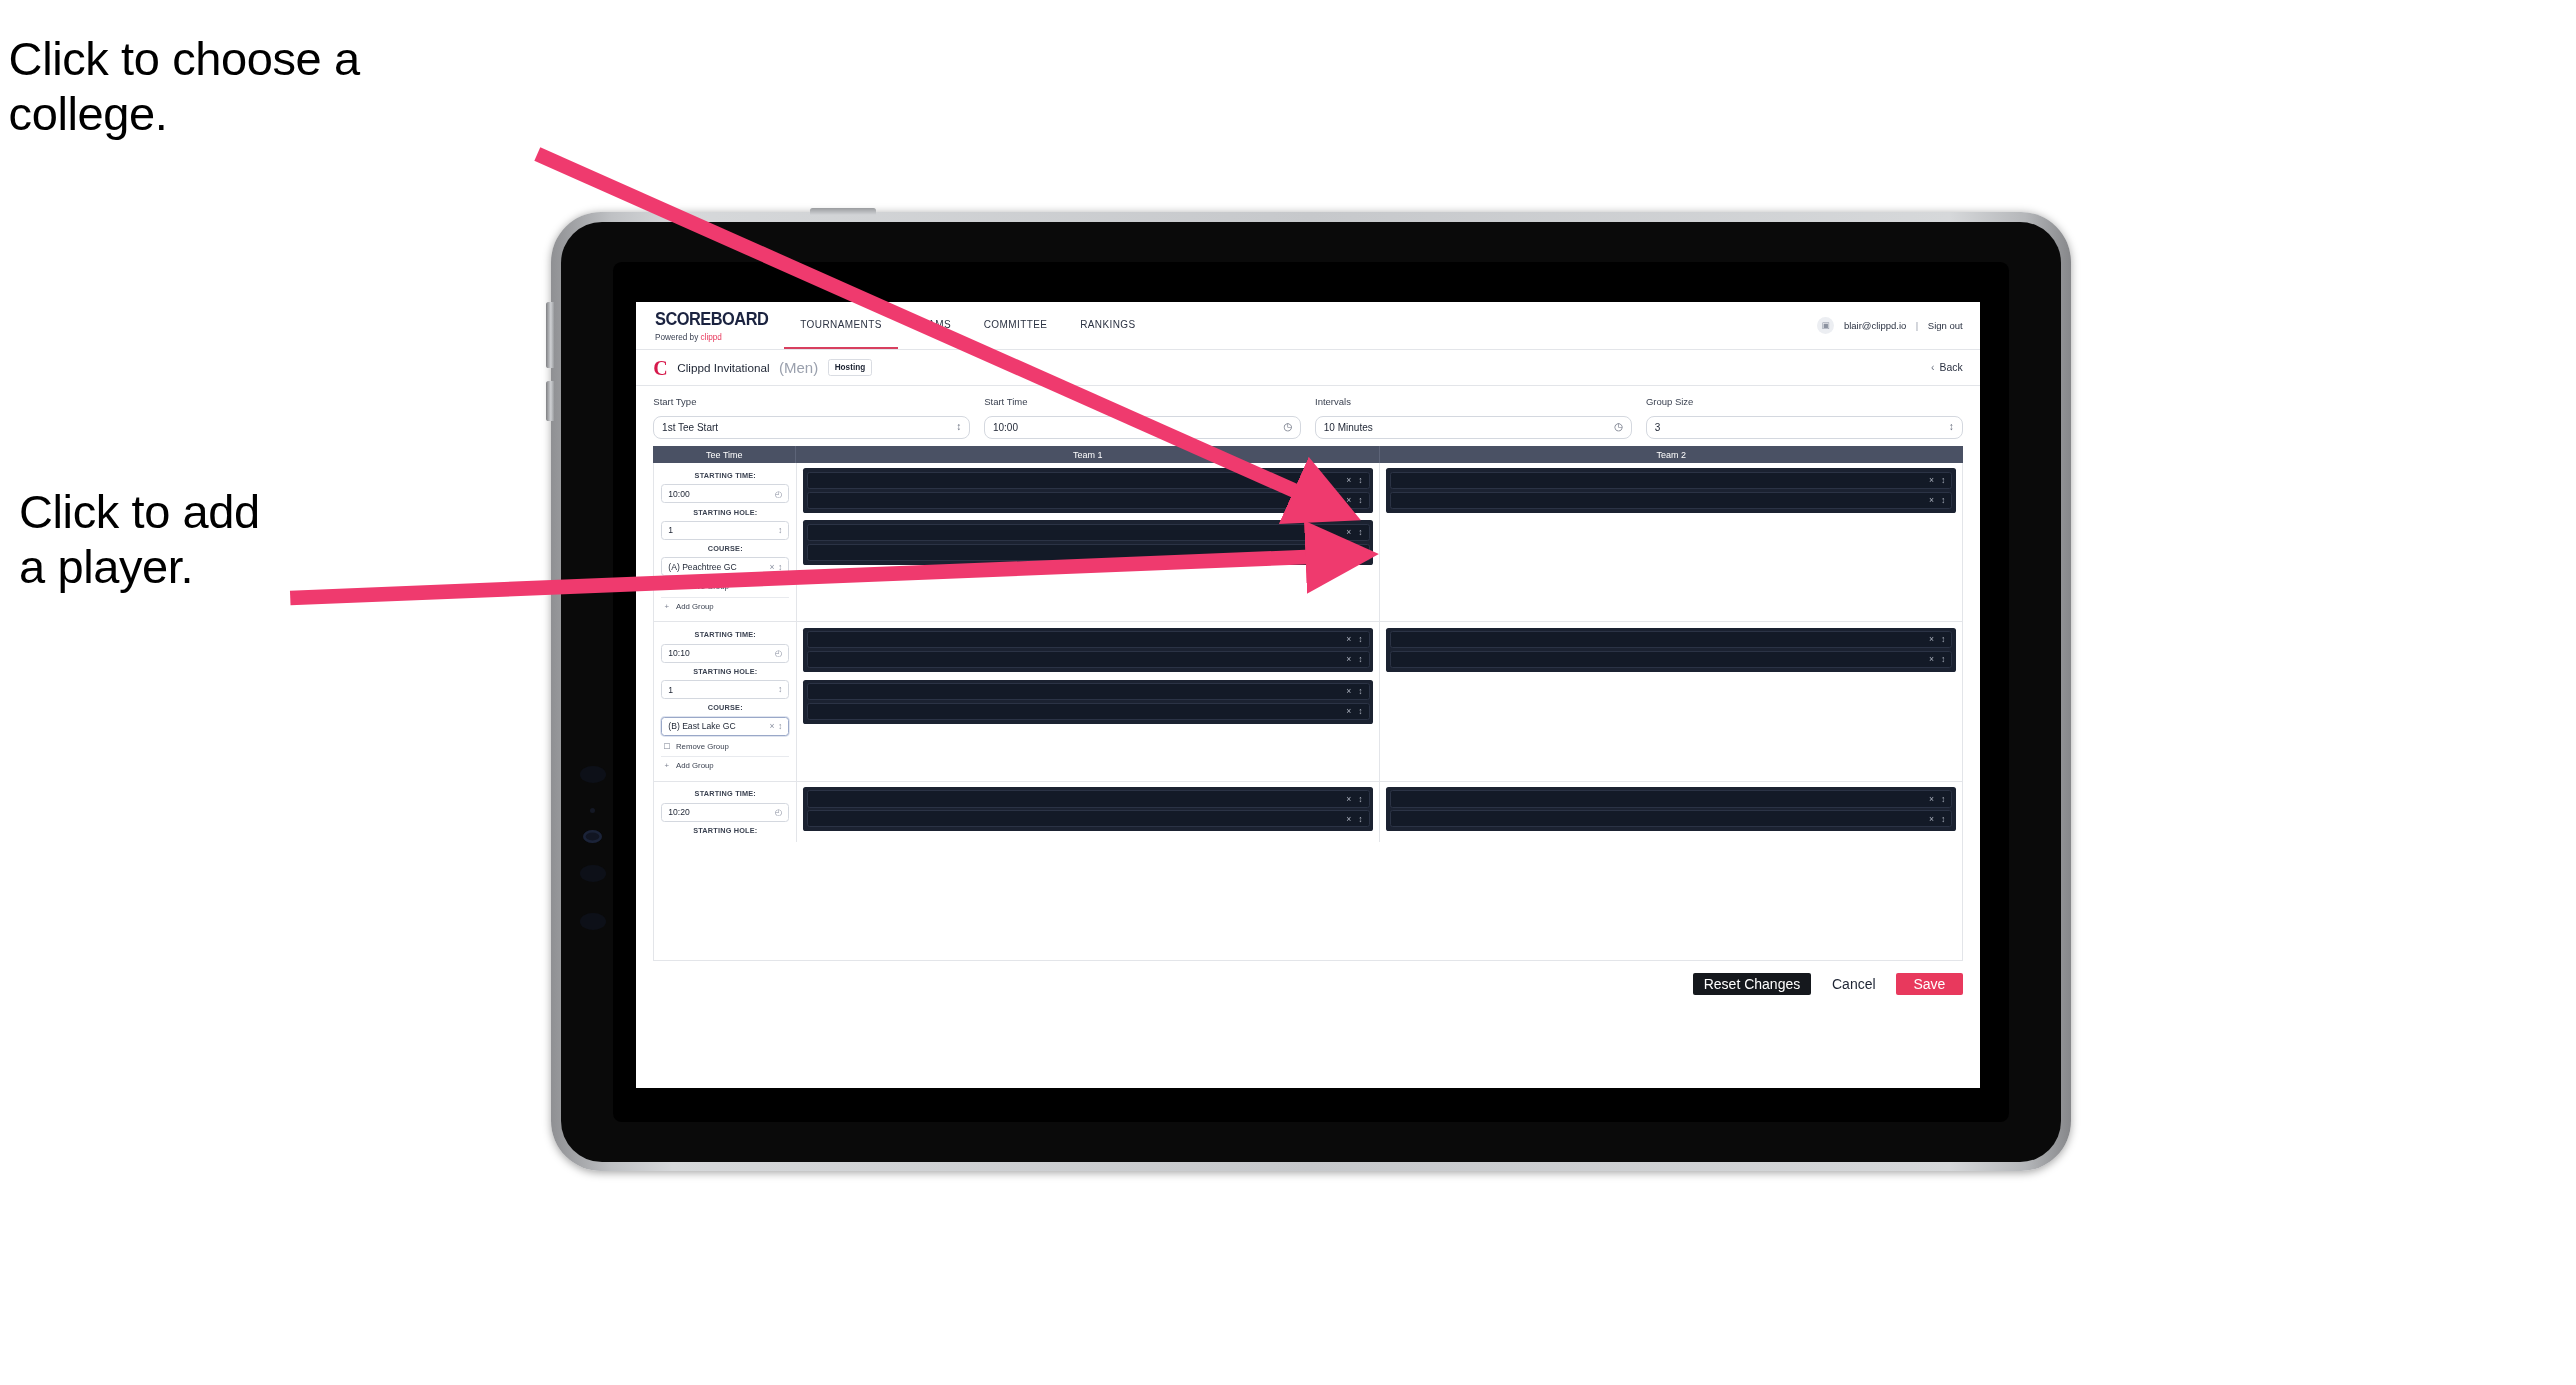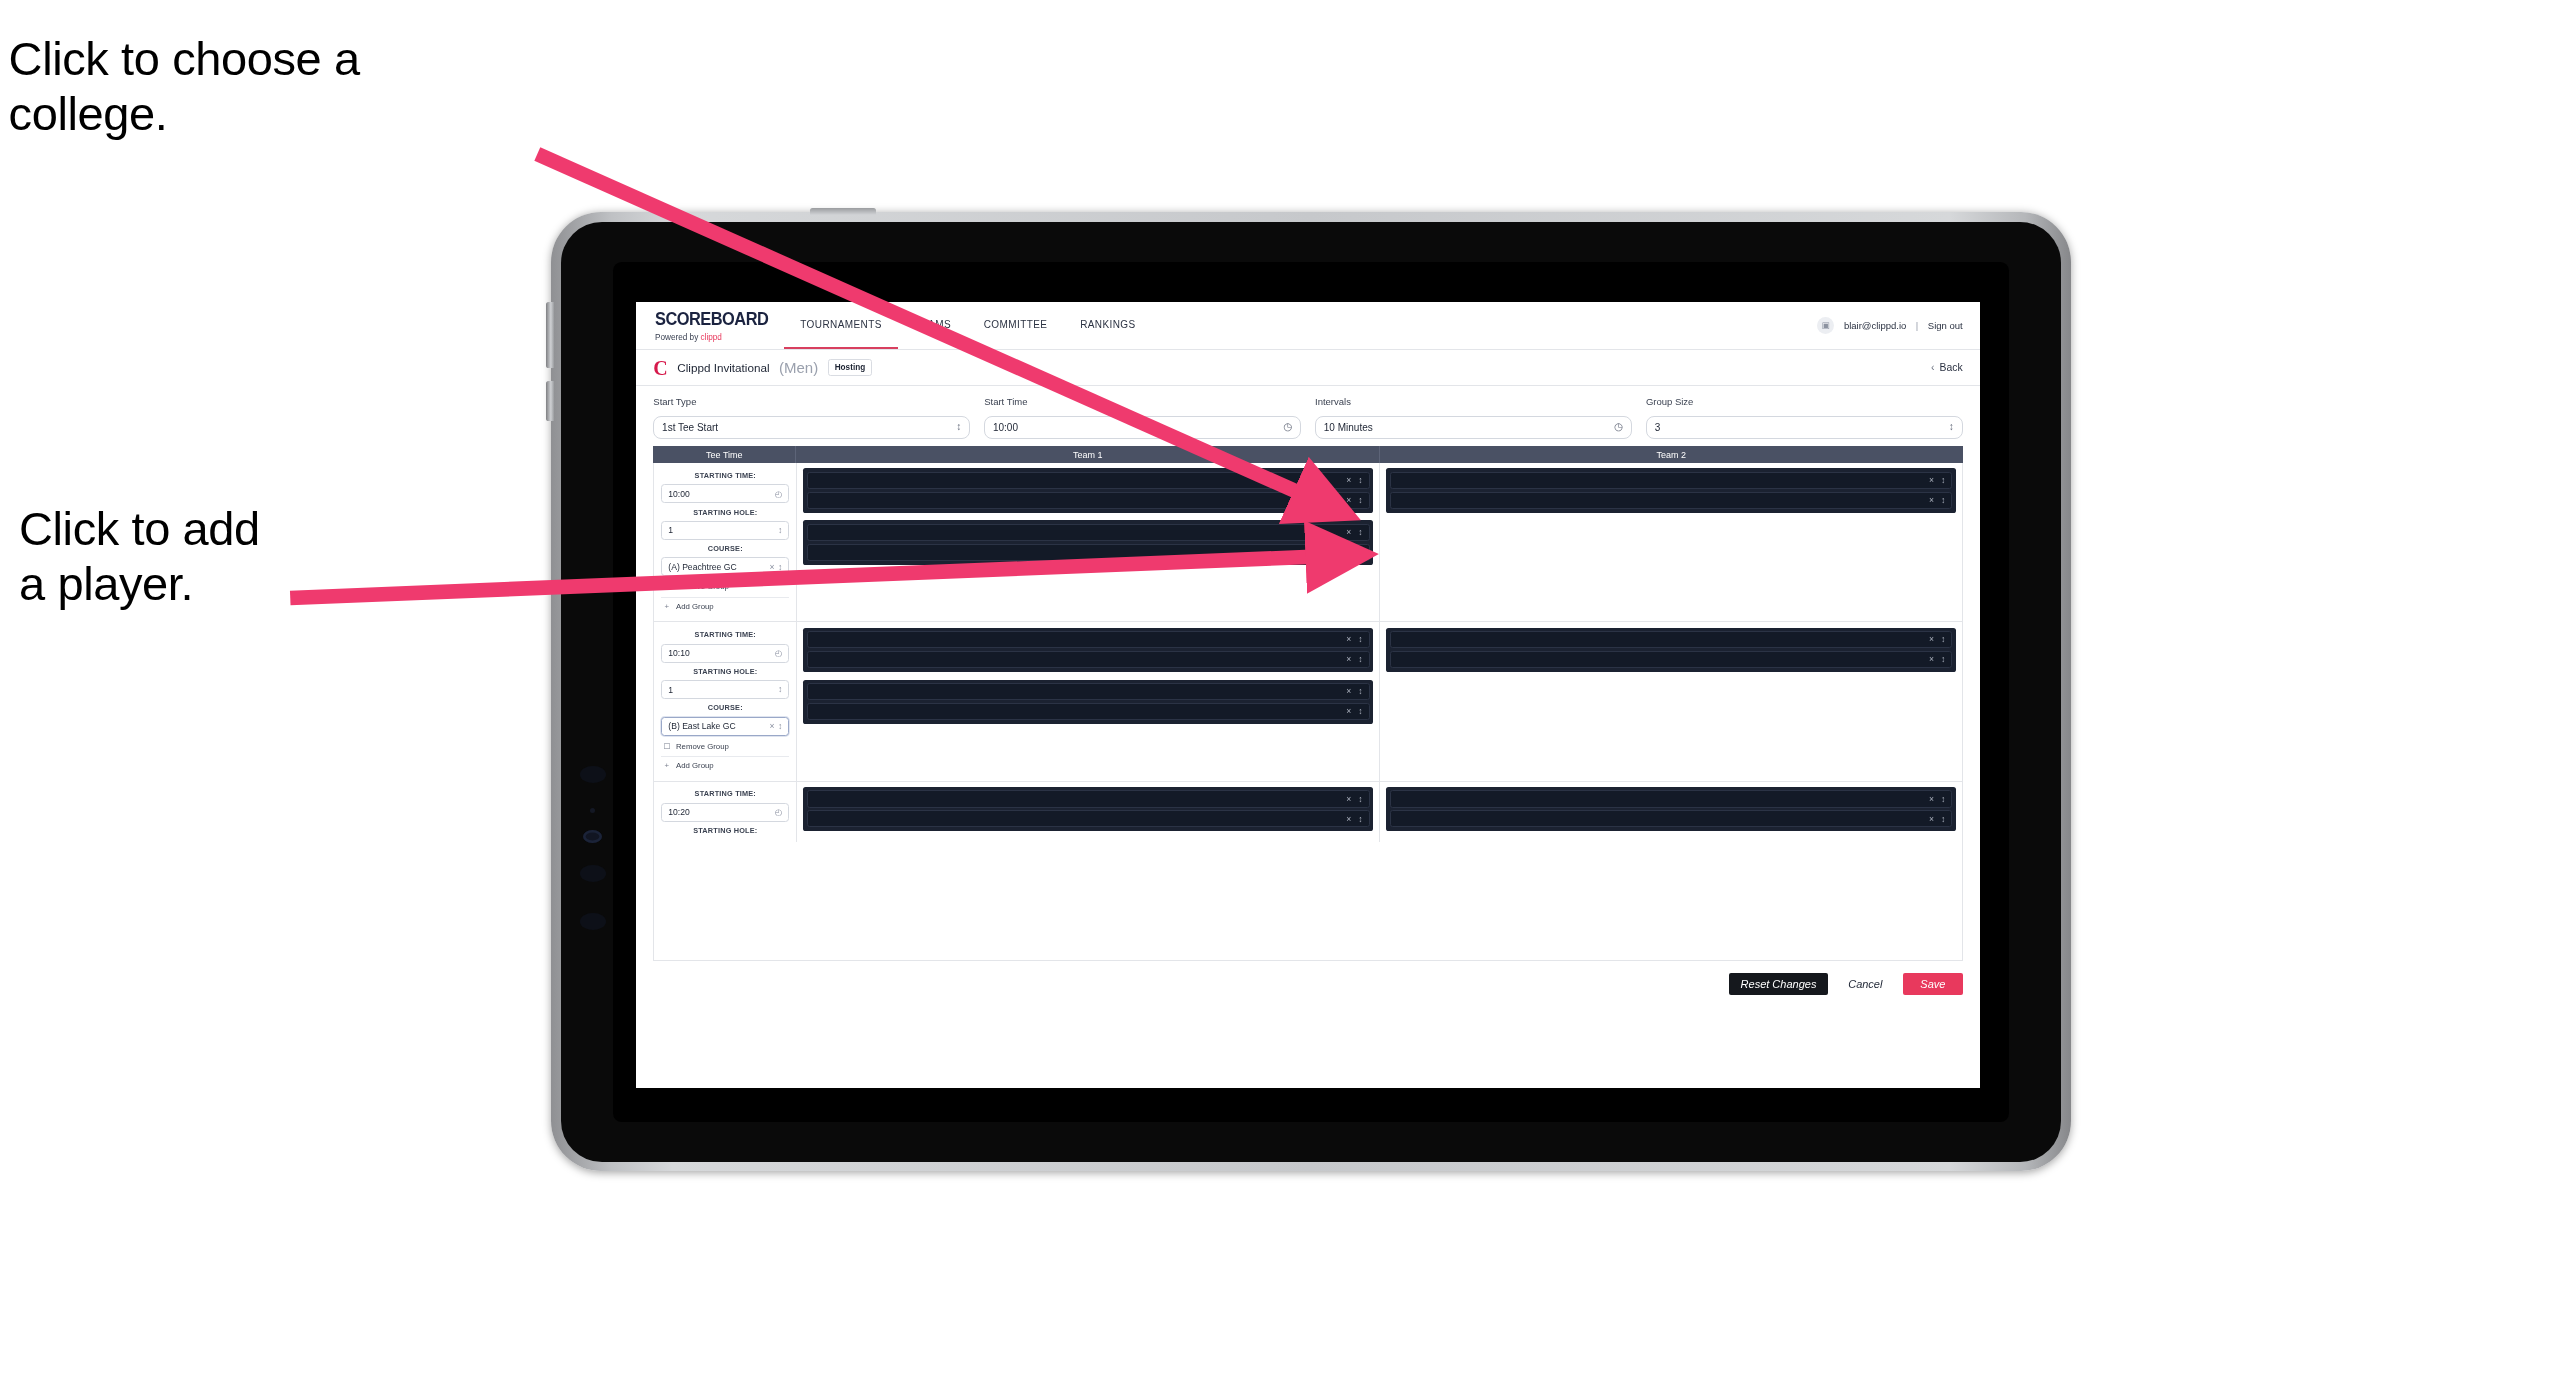--- a/index.html
+++ b/index.html
@@ -15,21 +15,21 @@
   .annot {
     position: absolute;
     font-size: 47px;
     line-height: 1.18;
     color: #000;
     font-family: "Liberation Sans", sans-serif;
     white-space: pre-line;
     letter-spacing: -0.4px;
   }
   #annot-college { left: 8.6px; top: 31px; width: 536px; }
-  #annot-player  { left: 19px; top: 501px; width: 484px; }
+  #annot-player  { left: 19px; top: 484px; width: 484px; }
 
   .arrow-layer { position:absolute; left:0; top:0; width:2576px; height:1386px; pointer-events:none; }
 
   
   #tablet {
     position: absolute;
     left: 551px; top: 212px;
     width: 1520px; height: 959px;
     background: linear-gradient(90deg,#8f9093 0%, #bfc1c4 4%, #d6d8da 8%, #c6c8cb 50%, #d6d8da 92%, #b5b7ba 97%, #86878a 100%);
     border-radius: 50px;
@@ -183,21 +183,21 @@
   }
   .slot-input .ph { flex:1; }
   .slot-x { color:#aab0bd; font-size:8.6px; margin-right:7px; line-height:1; }
   .slot-step { color:#aab0bd; font-size:8.6px; line-height:1; }
 
   
   #footer {
     height:45px; display:flex; align-items:center; justify-content:flex-end;
     gap:12px; padding:0 17.3px; background:#fff;
   }
-  .btn { border-radius:2px; font-size:11px; cursor:pointer; display:flex; align-items:center; justify-content:center;font-style:italic; }
+  .btn { border-radius:2px; font-size:14px; cursor:pointer; display:flex; align-items:center; justify-content:center; }
   #btn-reset { background:#15181d; color:#fff; height:22.5px; padding:0 11.2px; }
   #btn-cancel { background:transparent; color:#1d2433; height:22.5px; padding:0 8.6px; }
   #btn-save { background:#e8395d; color:#fff; height:22.5px; padding:0 17.3px; }
 </style>
 </head>
 <body>
 
 <div id="stage">
 
   <div class="annot" id="annot-college">Click to choose a

